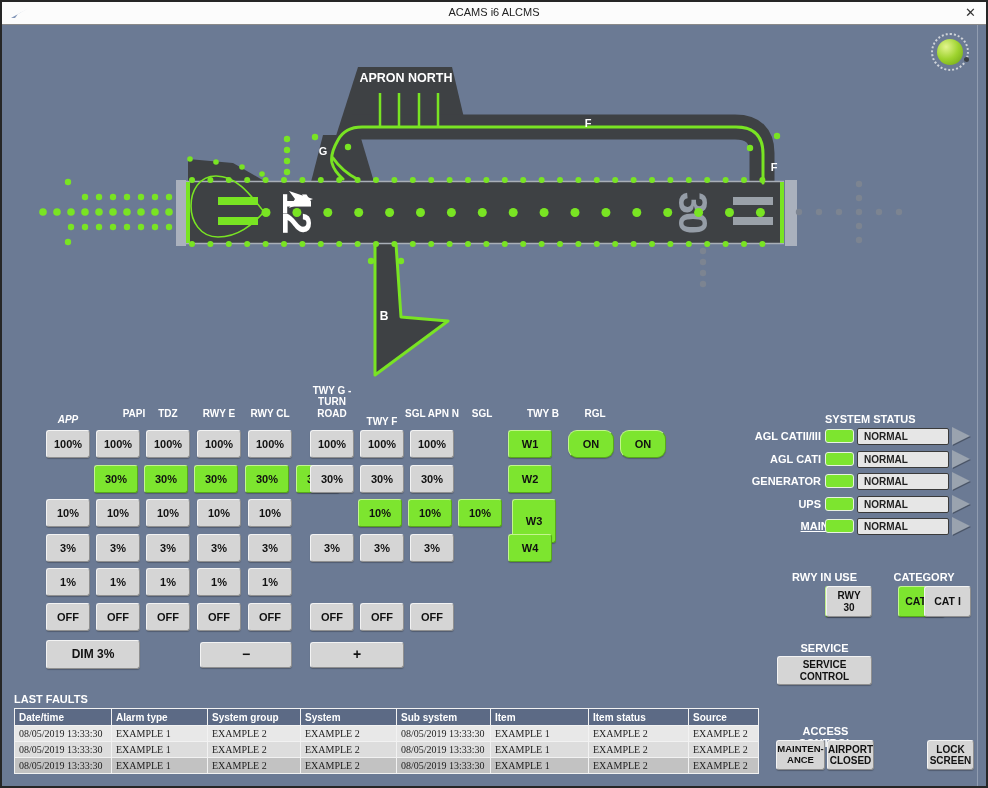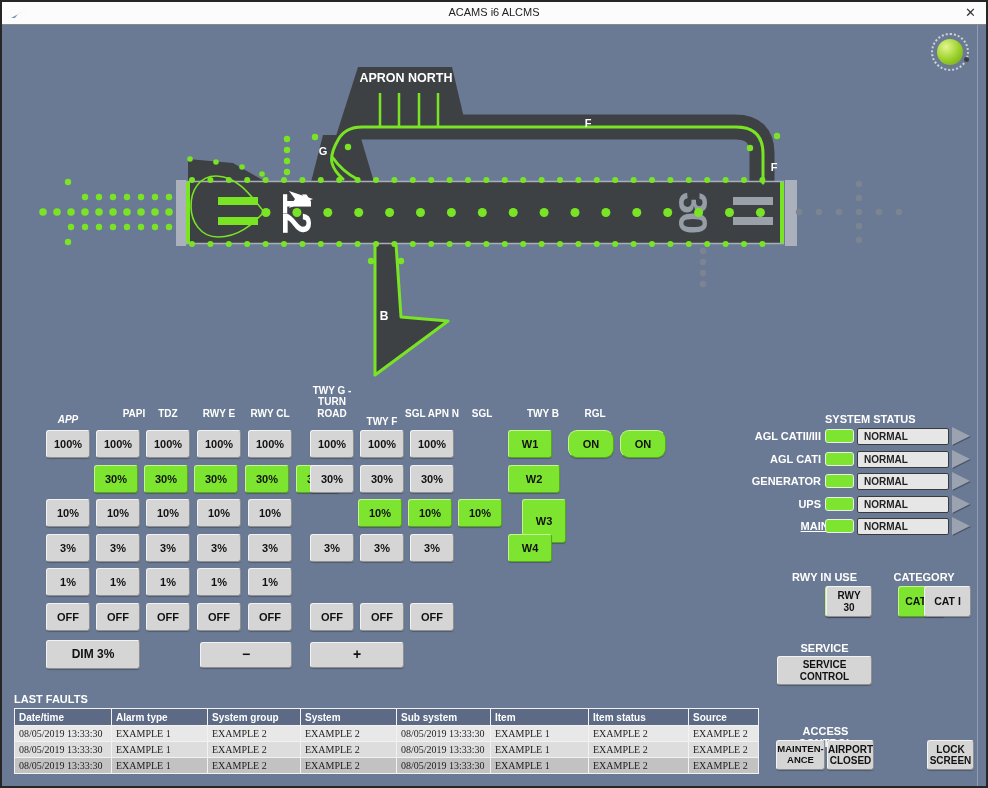--- a/index.html
+++ b/index.html
@@ -283,22 +283,22 @@
         <div class="btn" style="left: 358px; top: 509px; width: 44px; height: 28px;">3%</div>
         <div class="btn" style="left: 358px; top: 578px; width: 44px; height: 28px;">OFF</div>
         <div class="col-header" style="left: 401px; top: 370px; width: 58px; height: 24px;">SGL APN N</div>
         <div class="btn" style="left: 408px; top: 405px; width: 44px; height: 28px;">100%</div>
         <div class="btn" style="left: 408px; top: 440px; width: 44px; height: 28px;">30%</div>
         <div class="btn active" style="left: 408px; top: 474px; width: 44px; height: 28px;">10%</div>
         <div class="btn" style="left: 408px; top: 509px; width: 44px; height: 28px;">3%</div>
         <div class="btn" style="left: 408px; top: 578px; width: 44px; height: 28px;">OFF</div>
         <div class="col-header" style="left: 451px; top: 370px; width: 58px; height: 24px;">SGL</div>
         <div class="btn active" style="left: 458px; top: 405px; width: 44px; height: 28px;">W1</div>
-        <div class="btn active" style="left: 458px; top: 440px; width: 52px; height: 28px;">W2</div>
-        <div class="btn active" style="left: 472px; top: 474px; width: 44px; height: 44px;">W3</div>
+        <div class="btn active" style="left: 458px; top: 440px; width: 44px; height: 28px;">W2</div>
+        <div class="btn active" style="left: 462px; top: 474px; width: 44px; height: 44px;">W3</div>
         <div class="btn active" style="left: 458px; top: 509px; width: 44px; height: 28px;">W4</div>
         <div class="col-header" style="left: 511px; top: 370px; width: 60px; height: 24px;">TWY B</div>
         <div class="btn active round" style="left: 518px; top: 405px; width: 46px; height: 28px;">ON</div>
         <div class="col-header" style="left: 563px; top: 370px; width: 60px; height: 24px;">RGL</div>
         <div class="btn active round" style="left: 570px; top: 405px; width: 46px; height: 28px;">ON</div>
         <div class="btn" style="left: 44px; top: 615px; width: 94px; height: 29px; font-size: 12px;">DIM 3%</div>
         <div class="btn" style="left: 198px; top: 617px; width: 92px; height: 26px; font-size: 14px;">−</div>
         <div class="btn" style="left: 308px; top: 617px; width: 94px; height: 26px; font-size: 14px;">+</div>
       </div>
 

